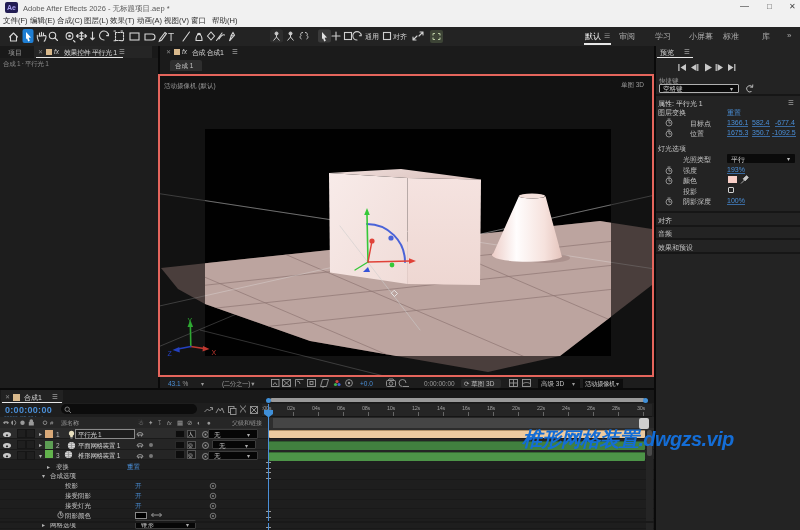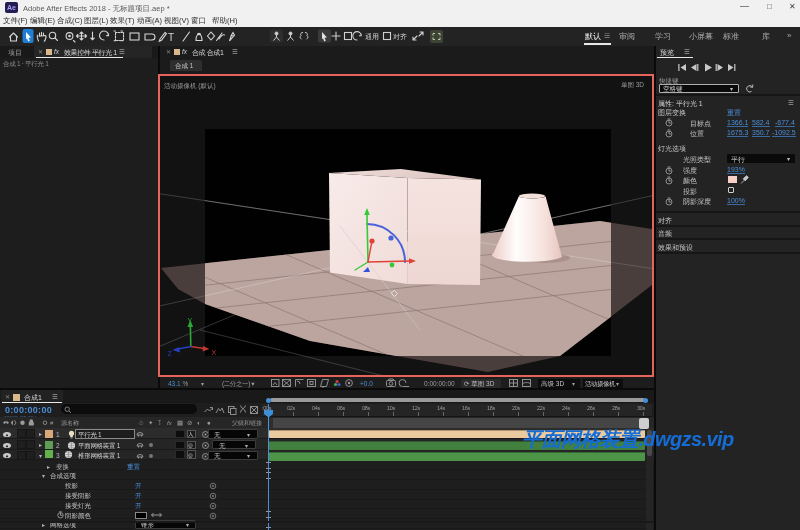--- a/index.html
+++ b/index.html
@@ -5,21 +5,21 @@
 html,body{width:800px;height:530px;overflow:hidden}
 body{position:relative;background:#0a0a0a;font-family:"Liberation Sans",sans-serif;-webkit-font-smoothing:antialiased}
 .a{position:absolute}
 .tx{position:absolute;white-space:nowrap}
 </style></head>
 <body>
 
 <div class="a" style="left:0;top:0;width:800px;height:27px;background:#f1f1f1"></div>
 <div class="a" style="left:5px;top:2px;width:13px;height:11px;background:#221d53;border-radius:2px"></div>
 <div class="tx" style="left:7px;top:4px;font-size:7px;font-weight:bold;color:#a9a1f0">Ae</div>
-<div class="tx" style="left:23px;top:3.5px;font-size:7.5px;color:#5a5a5a">Adobe After Effects 2018 - 无标题项目.aep *</div>
+<div class="tx" style="left:23px;top:3.5px;font-size:7.5px;color:#5a5a5a">Adobe After Effects 2026 - 无标题项目.aep *</div>
 <div class="tx" style="left:740px;top:1px;font-size:9px;color:#444">—</div>
 <div class="tx" style="left:767px;top:2px;font-size:8px;color:#444">□</div>
 <div class="tx" style="left:789px;top:2px;font-size:8px;color:#444">✕</div>
 <div class="tx" style="left:3px;top:16px;font-size:7.5px;color:#2a2a2a">文件(F)</div>
 <div class="tx" style="left:30px;top:16px;font-size:7.5px;color:#2a2a2a">编辑(E)</div>
 <div class="tx" style="left:57px;top:16px;font-size:7.5px;color:#2a2a2a">合成(C)</div>
 <div class="tx" style="left:84px;top:16px;font-size:7.5px;color:#2a2a2a">图层(L)</div>
 <div class="tx" style="left:110px;top:16px;font-size:7.5px;color:#2a2a2a">效果(T)</div>
 <div class="tx" style="left:137px;top:16px;font-size:7.5px;color:#2a2a2a">动画(A)</div>
 <div class="tx" style="left:164px;top:16px;font-size:7.5px;color:#2a2a2a">视图(V)</div>
@@ -592,13 +592,13 @@
 <div class="a" style="left:268px;top:404px;width:1px;height:126px;background:#4a8fd8"></div>
 <svg class="a" style="left:263px;top:409px" width="11" height="9" viewBox="0 0 11 9">
     <path d="M1,1 h9 v4 l-4.5,3.5 L1,5 Z" fill="#3f8fd8"></path>
   </svg>
 <div class="a" style="left:646px;top:430px;width:7px;height:100px;background:#252525"></div>
 <div class="a" style="left:647px;top:430px;width:5px;height:26px;background:#4a4a4a;border-radius:2px"></div>
 <div class="a" style="left:0;top:521.3px;width:654px;height:2px;background:#191919"></div>
 <div class="a" style="left:158px;top:46px;width:2px;height:342px;background:#0a0a0a"></div>
 <div class="a" style="left:654px;top:46px;width:2px;height:484px;background:#0a0a0a"></div>
 <div class="a" style="left:0;top:388px;width:654px;height:2px;background:#0a0a0a"></div>
-<div class="tx" style="left:522px;top:426px;font-size:20px;font-weight:bold;font-style:italic;color:#146dd6;letter-spacing:-0.6px;z-index:50">平面网格装置.dwgzs.vip</div>
+<div class="tx" style="left:522px;top:426px;font-size:20px;font-weight:bold;font-style:italic;color:#146dd6;letter-spacing:-0.6px;z-index:50">椎形网格装置.dwgzs.vip</div>
 
 </body></html>

